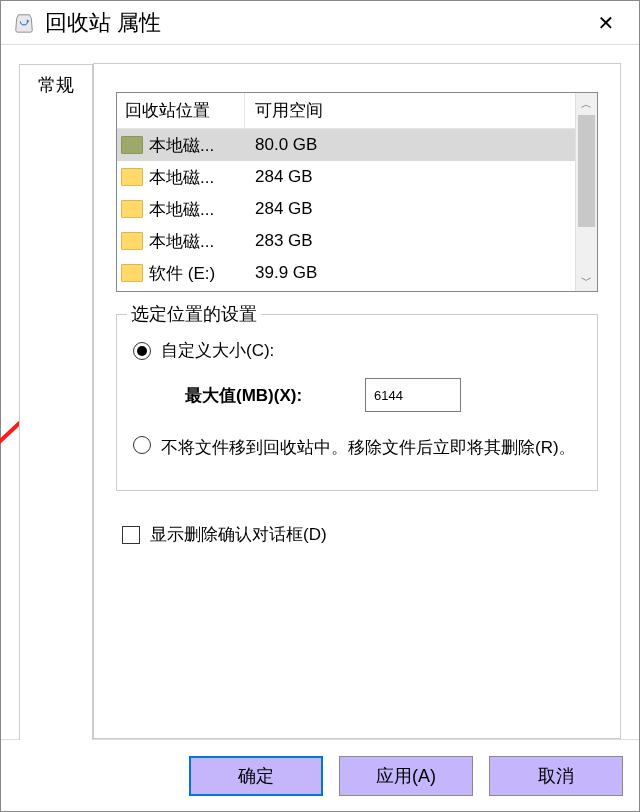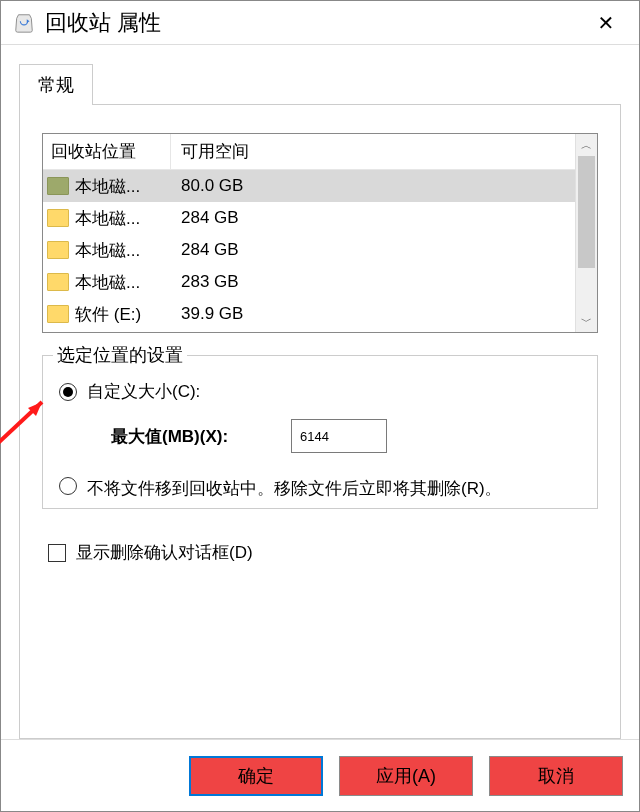--- a/index.html
+++ b/index.html
@@ -42,21 +42,21 @@
       align-items: center;
       justify-content: center;
       font-size: 20px;
       font-weight: 200;
       cursor: default;
     }
     .client {
       flex: 1;
       padding: 18px 18px 0 18px;
       display: flex;
-      flex-direction: column;
+      flex-direction: row;
     }
     .tab-strip {
       display: flex;
       position: relative;
       z-index: 1;
     }
     .tab {
       border: 1px solid #ccc;
       border-bottom: none;
       background: #fff;
@@ -141,21 +141,21 @@
     .sb-track { flex: 1; position: relative; }
     .sb-thumb {
       position: absolute;
       top: 0; left: 2px; right: 2px;
       height: 112px;
       background: #c8c8c8;
     }
     .group {
       margin-top: 22px;
       border: 1px solid #ccc;
-      padding: 18px 16px 8px 16px;
+      padding: 18px 16px 31px 16px;
       position: relative;
     }
     .group-title {
       position: absolute;
       top: -13px;
       left: 10px;
       background: #fff;
       padding: 0 4px;
       font-size: 18px;
     }
@@ -222,21 +222,21 @@
       display: flex;
       align-items: center;
       justify-content: flex-end;
       padding: 0 16px;
       gap: 16px;
     }
     .btn {
       width: 134px;
       height: 40px;
       border: 1px solid #8a8a8a;
-      background: #ef4444;
+      background: #c4b5fd;
       display: flex;
       align-items: center;
       justify-content: center;
       font-size: 18px;
       font-family: inherit;
     }
     .btn.primary { border: 2px solid #0078d7; }
   </style>
 </head>
 <body>

